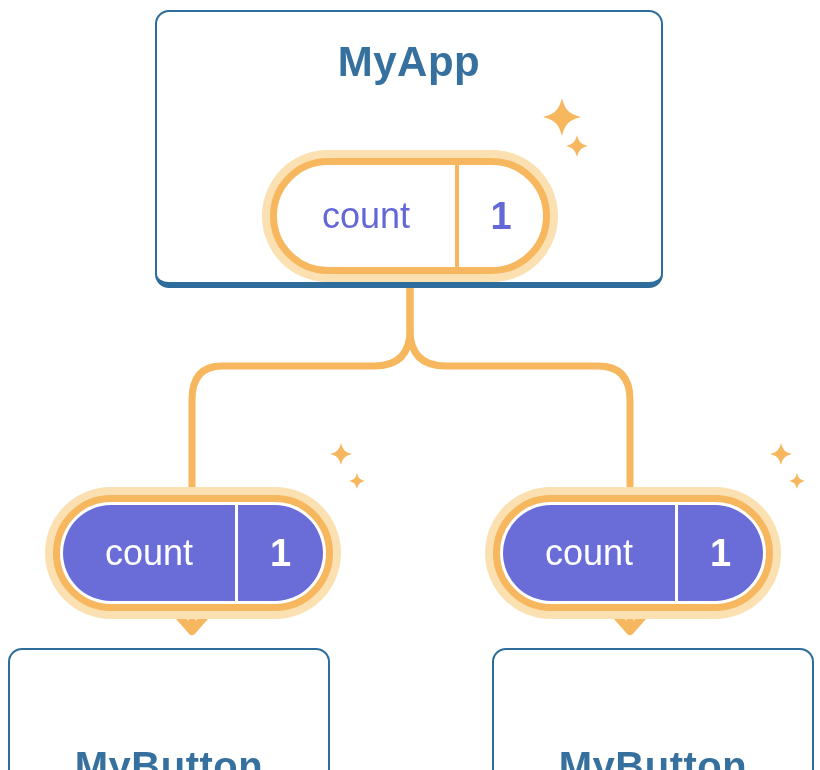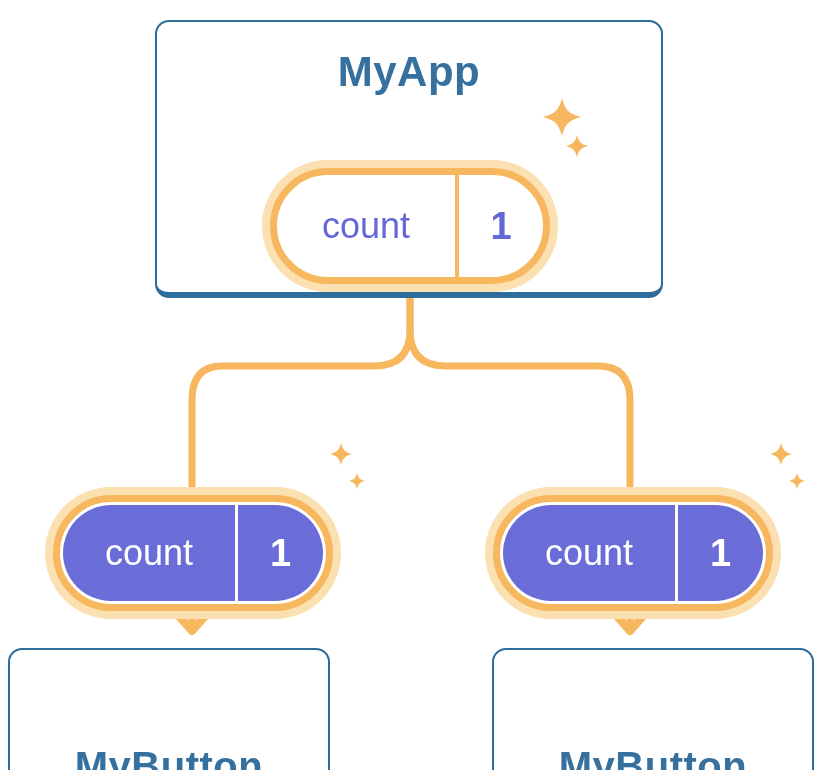--- a/index.html
+++ b/index.html
@@ -20,21 +20,21 @@
   }
   .connectors{position:absolute;left:0;top:0;}
   .card{
     position:absolute;
     box-sizing:border-box;
     background:#ffffff;
     border:2px solid var(--card-border);
     border-bottom-width:6px;
     border-radius:14px;
   }
-  .root-card{left:155px;top:20px;width:508px;height:278px;}
+  .root-card{left:155px;top:10px;width:508px;height:278px;}
   .card-title{
     margin-top:26px;
     text-align:center;
     font-size:42px;
     font-weight:bold;
     color:var(--blue-text);
     letter-spacing:0.5px;
   }
   .leaf-card{
     width:322px;height:147px;

